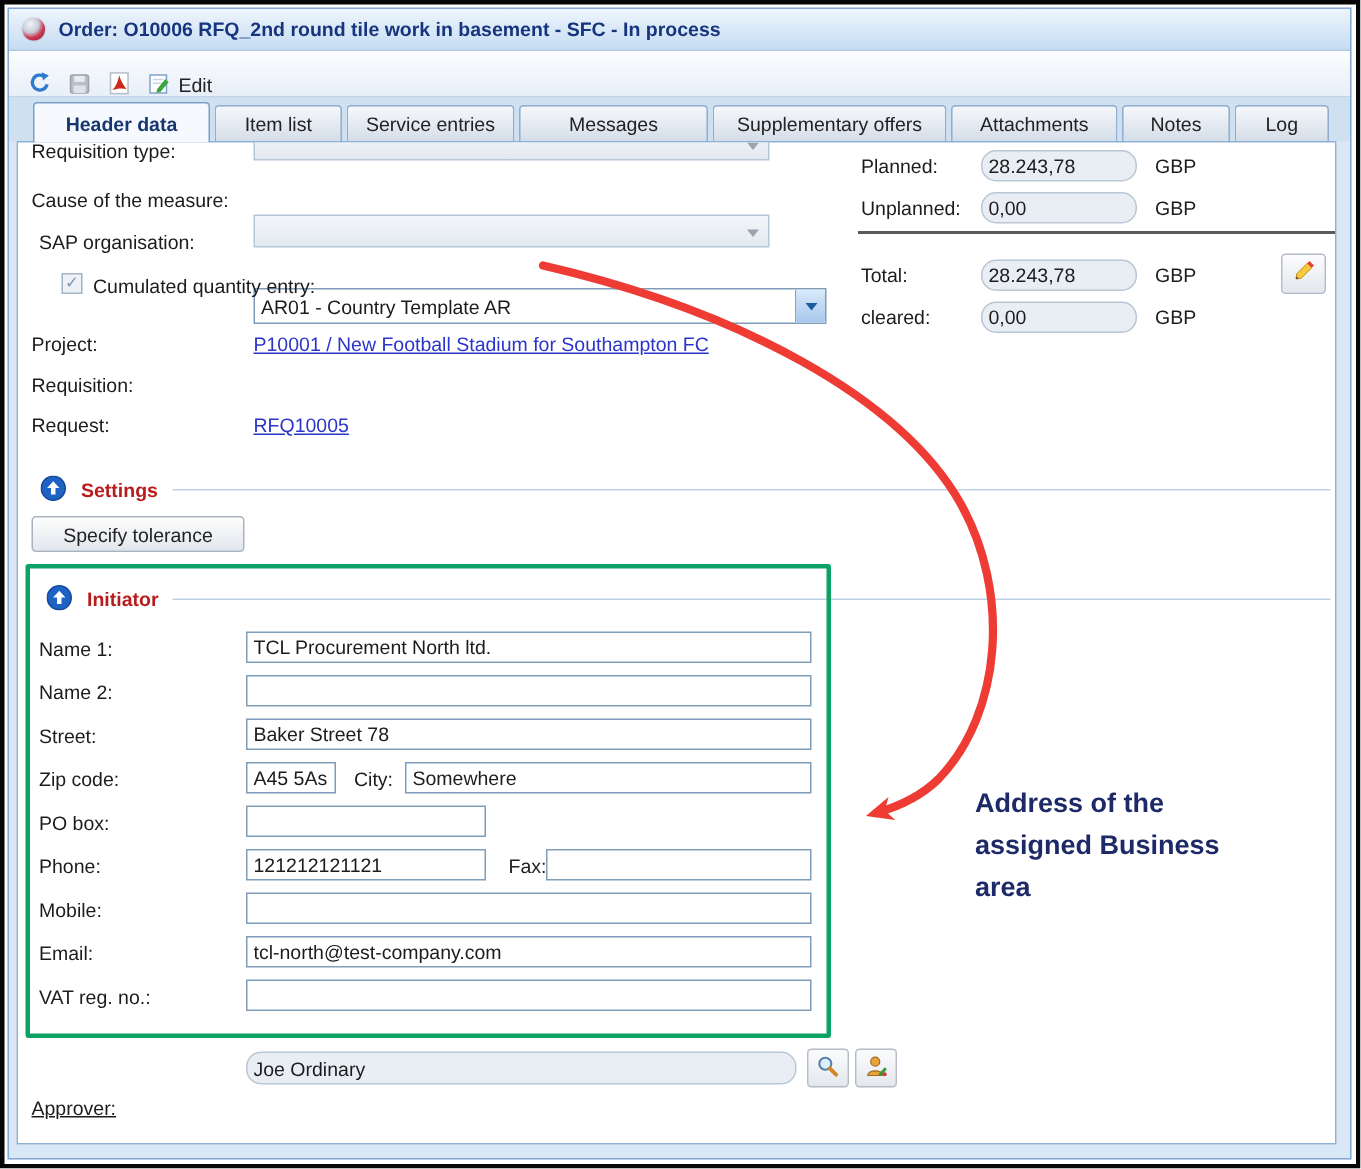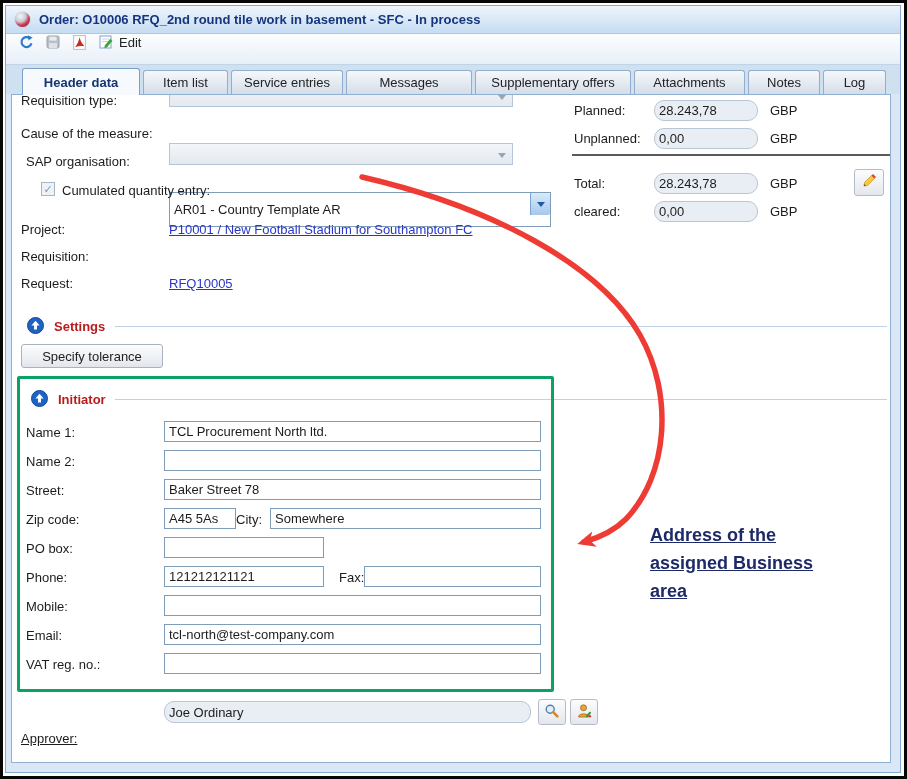--- a/index.html
+++ b/index.html
@@ -33,21 +33,21 @@
     width:15px; height:15px; border-radius:50%;
     background:radial-gradient(circle at 35% 28%, #f4f4f6 0%, #c6ccd6 38%, #cf3550 62%, #8c1f3c 95%);
     box-shadow:0 0 1px #888;
   }
   .title-text { color:#16357e; font-size:13px; font-weight:bold; }
   
   .toolbar {
     height:31px; flex:0 0 31px;
     background:linear-gradient(#fcfdfe,#e7eff8);
     border-bottom:1px solid #c2d4e6;
-    display:flex; align-items:flex-start; gap:10px;
+    display:flex; align-items:flex-end; gap:10px;
     padding-left:12px;
   }
   .tbtn { display:flex; align-items:center; gap:5px; font-size:13px; color:#222; }
   .tbtn svg { display:block; }
   
   .tabstrip {
     height:29px; flex:0 0 29px;
     background:#cfe0f1;
     display:flex; align-items:flex-end; gap:3px;
     padding-left:16px;
@@ -93,21 +93,21 @@
     background:linear-gradient(#f3f6fa,#e3e9f0);
     border:1px solid #b6c6d8; height:22px; position:relative;
   }
   .combo .tri {
     position:absolute; right:6px; top:9px;
     width:0; height:0;
     border-left:4px solid transparent; border-right:4px solid transparent;
     border-top:5px solid #98a4b0;
   }
   .combo-on { position:relative; }
-  .combo-on input { width:100%; height:35px; padding-right:22px; }
+  .combo-on input { width:100%; height:24px; padding-right:22px; }
   .combo-on .btn {
     position:absolute; right:1px; top:1px; width:20px; height:22px;
     background:linear-gradient(#d9eafb,#a6c7ec);
     border-left:1px solid #7aa4d4; border-radius:0 2px 2px 0;
     display:flex; align-items:center; justify-content:center;
   }
   .combo-on .btn span {
     width:0;height:0;
     border-left:4px solid transparent;border-right:4px solid transparent;
     border-top:5px solid #1b5ba0;
@@ -131,21 +131,21 @@
     background:linear-gradient(#fcfcfd,#e3e7ed);
     border:1px solid #b4bcc7; border-radius:3px;
     display:flex; align-items:center; justify-content:center;
   }
   .hlbox {
     border:3px solid #0ca266; border-radius:2px;
     pointer-events:none; z-index:6;
   }
   .note {
     font-size:18px; font-weight:bold; color:#1e2a68;
-    line-height:28px; width:185px; z-index:7;text-decoration:underline;
+    line-height:28px; width:185px; z-index:7;
   }
   .arrow-svg { left:0; top:0; pointer-events:none; z-index:8; }
 </style>
 </head>
 <body>
 
 <div class="frame">
   <div class="window">
 
     <div class="titlebar">
@@ -284,21 +284,21 @@
       <div class="abs lbl" style="left:14px; top:330px;">Name 1:</div>
       <input class="abs fld" style="left: 152px; top: 326px; width: 377px;" value="TCL Procurement North ltd.">
 
       <div class="abs lbl" style="left:14px; top:359px;">Name 2:</div>
       <input class="abs fld" style="left: 152px; top: 355px; width: 377px;" value="">
 
       <div class="abs lbl" style="left:14px; top:388px;">Street:</div>
       <input class="abs fld" style="left: 152px; top: 384px; width: 377px;" value="Baker Street 78">
 
       <div class="abs lbl" style="left:14px; top:417px;">Zip code:</div>
-      <input class="abs fld" style="left: 152px; top: 413px; width: 72px;" value="A45 5As">
+      <input class="abs fld" style="left: 152px; top: 413px; width: 60px;" value="A45 5As">
       <div class="abs lbl" style="left:224px; top:417px;">City:</div>
       <input class="abs fld" style="left: 258px; top: 413px; width: 271px;" value="Somewhere">
 
       <div class="abs lbl" style="left:14px; top:446px;">PO box:</div>
       <input class="abs fld" style="left: 152px; top: 442px; width: 160px;" value="">
 
       <div class="abs lbl" style="left:14px; top:475px;">Phone:</div>
       <input class="abs fld" style="left: 152px; top: 471px; width: 160px;" value="121212121121">
       <div class="abs lbl" style="left:327px; top:475px;">Fax:</div>
       <input class="abs fld" style="left: 352px; top: 471px; width: 177px;" value="">

